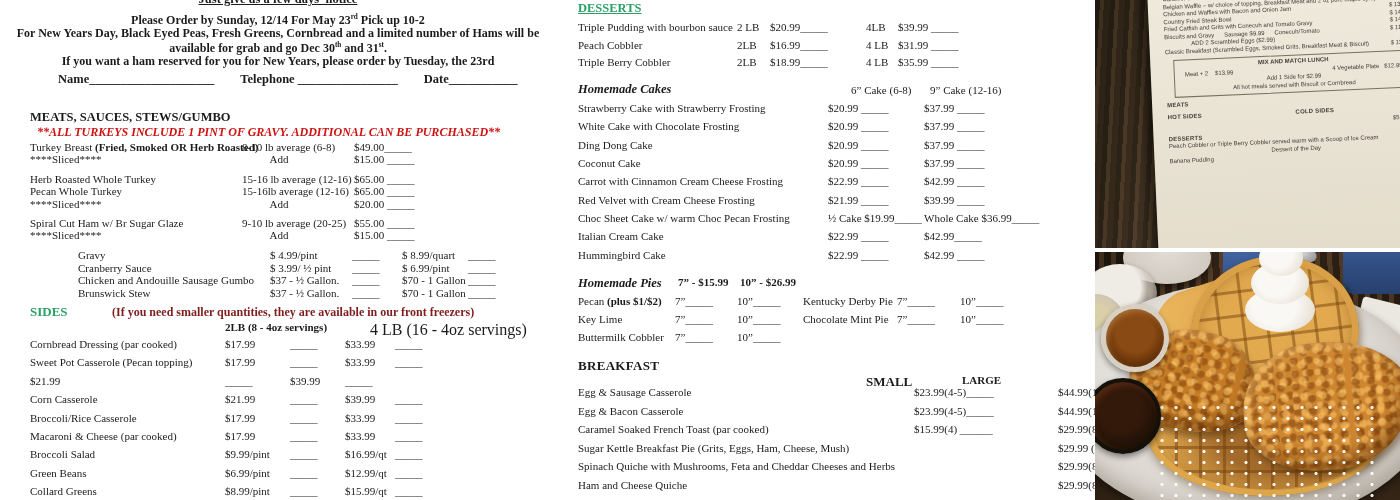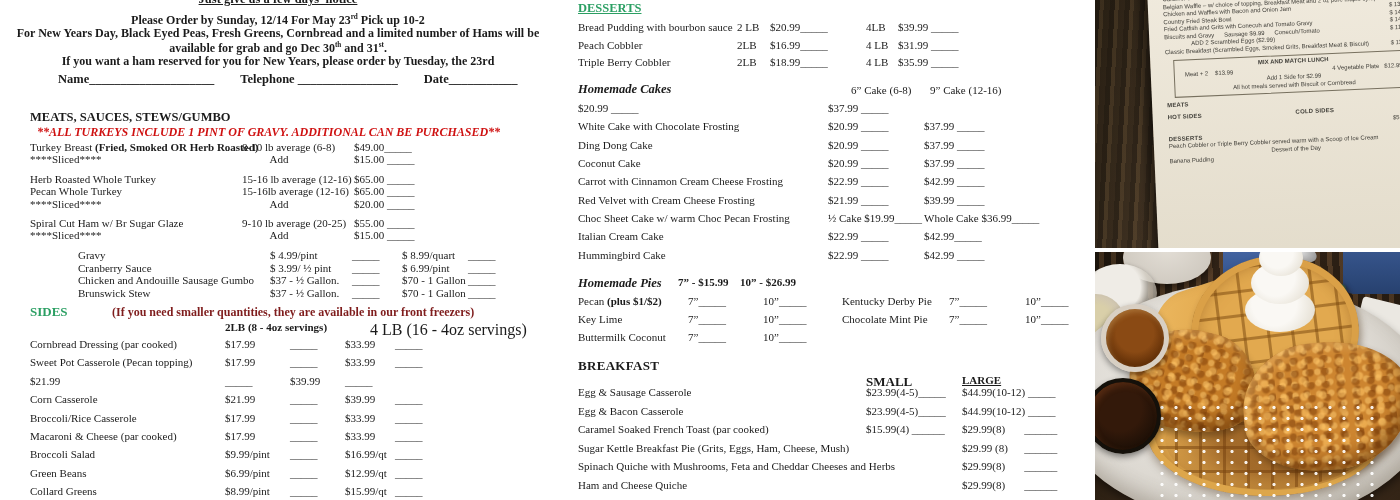--- a/index.html
+++ b/index.html
@@ -30,26 +30,26 @@
   .d-rows{position:absolute;left:0;top:21px;width:100%;}
   .d-row{display:grid;grid-template-columns:159px 33px 96px 32px 1fr;height:17.7px;white-space:nowrap;}
   .c-title{position:absolute;left:0;top:82px;font-weight:700;font-style:italic;font-size:12.5px;}
   .c-col1{position:absolute;left:257px;top:84px;font-size:11px;padding-left:16px;}
   .c-col2{position:absolute;left:352px;top:84px;font-size:11px;}
   .c-rows{position:absolute;left:0;top:102px;width:100%;}
   .c-row{display:grid;grid-template-columns:250px 96px 1fr;height:18.35px;white-space:nowrap;}
   .p-head{position:absolute;left:0;top:276px;display:grid;grid-template-columns:100px 62px 1fr;font-weight:700;white-space:nowrap;}
   .p-title{font-style:italic;font-size:12.5px;}
   .p-rows{position:absolute;left:0;top:295px;width:100%;}
-  .p-row{display:grid;grid-template-columns:97px 62px 66px 94px 63px 1fr;height:18.2px;white-space:nowrap;gap:13px;}
+  .p-row{display:grid;grid-template-columns:97px 62px 66px 94px 63px 1fr;height:18.2px;white-space:nowrap;}
   .b-title{position:absolute;left:0;top:358px;font-weight:700;font-size:13px;letter-spacing:.3px;}
   .b-small{position:absolute;left:288px;top:374px;font-weight:700;font-size:13px;}
-  .b-large{position:absolute;left:384px;top:374px;font-weight:700;font-size:11px;text-decoration:underline;}
+  .b-large{position:absolute;left:384px;top:374px;font-weight:700;font-size:11px;}
   .b-rows{position:absolute;left:0;top:386px;width:100%;}
-  .b-row{display:grid;grid-template-columns:288px 96px 1fr;height:18.5px;white-space:nowrap;}
+  .b-row{display:grid;grid-template-columns:288px 96px 1fr;height:18.5px;white-space:nowrap;gap:48px;}
 
   
   .photo-menu{position:absolute;left:1095px;top:0;width:305px;height:248px;overflow:hidden;
     background:linear-gradient(100deg,#2c2215 0%,#5a4631 42%,#3b2d1f 75%,#46372a 100%);}
   .photo-menu .grain{position:absolute;inset:0;background:repeating-linear-gradient(93deg,rgba(0,0,0,.28) 0 5px,rgba(120,95,60,.18) 5px 9px,rgba(0,0,0,.12) 9px 15px);}
   .menu-paper{position:absolute;left:52px;top:-12px;width:278px;height:285px;background:linear-gradient(180deg,#f0ead d,#e7e0d1);
     background:linear-gradient(180deg,#f0eadd,#e3dccb);transform:rotate(-2.5deg);transform-origin:top left;
     box-shadow:-7px 3px 10px rgba(0,0,0,.5);padding:9px 9px 0 15px;box-sizing:border-box;
     font-family:"Liberation Sans",sans-serif;font-size:6px;line-height:1.25;color:#43413b;}
   .mp-item{display:flex;}
@@ -274,21 +274,21 @@
         <span>_____</span>
         <span>$15.99/qt</span>
         <span>_____</span>
       </div>
   </div>
 
   <div class="col-mid">
     <div class="d-title">DESSERTS</div>
     <div class="d-rows">
       <div class="d-row">
-          <span>Bread Pudding with bourbon sauce</span>
+          <span>Triple Pudding with bourbon sauce</span>
           <span>2 LB</span>
           <span>$20.99_____</span>
           <span>4LB</span>
           <span>$39.99 _____</span>
         </div>
         <div class="d-row">
           <span>Peach Cobbler</span>
           <span>2LB</span>
           <span>$16.99_____</span>
           <span>4 LB</span>
@@ -301,20 +301,21 @@
           <span>4 LB</span>
           <span>$35.99 _____</span>
         </div>
     </div>
 
     <div class="c-title">Homemade Cakes</div>
     <div class="c-col1">6” Cake (6-8)</div>
     <div class="c-col2">9” Cake (12-16)</div>
     <div class="c-rows">
       <div class="c-row">
+          <span>Strawberry Cake with Strawberry Frosting</span>
           <span>$20.99 _____</span>
           <span>$37.99 _____</span>
         </div>
         <div class="c-row">
           <span>White Cake with Chocolate Frosting</span>
           <span>$20.99 _____</span>
           <span>$37.99 _____</span>
         </div>
         <div class="c-row">
           <span>Ding Dong Cake</span>
@@ -369,21 +370,21 @@
         </div>
         <div class="p-row">
           <span><span>Key Lime</span><b></b></span>
           <span>7”_____</span>
           <span>10”_____</span>
           <span>Chocolate Mint Pie</span>
           <span>7”_____</span>
           <span>10”_____</span>
         </div>
         <div class="p-row">
-          <span><span>Buttermilk Coconut</span><b></b></span>
+          <span><span>Buttermilk Cobbler</span><b></b></span>
           <span>7”_____</span>
           <span>10”_____</span>
           <span></span>
           <span></span>
           <span></span>
         </div>
     </div>
 
     <div class="b-title">BREAKFAST</div>
     <div class="b-small">SMALL</div>

